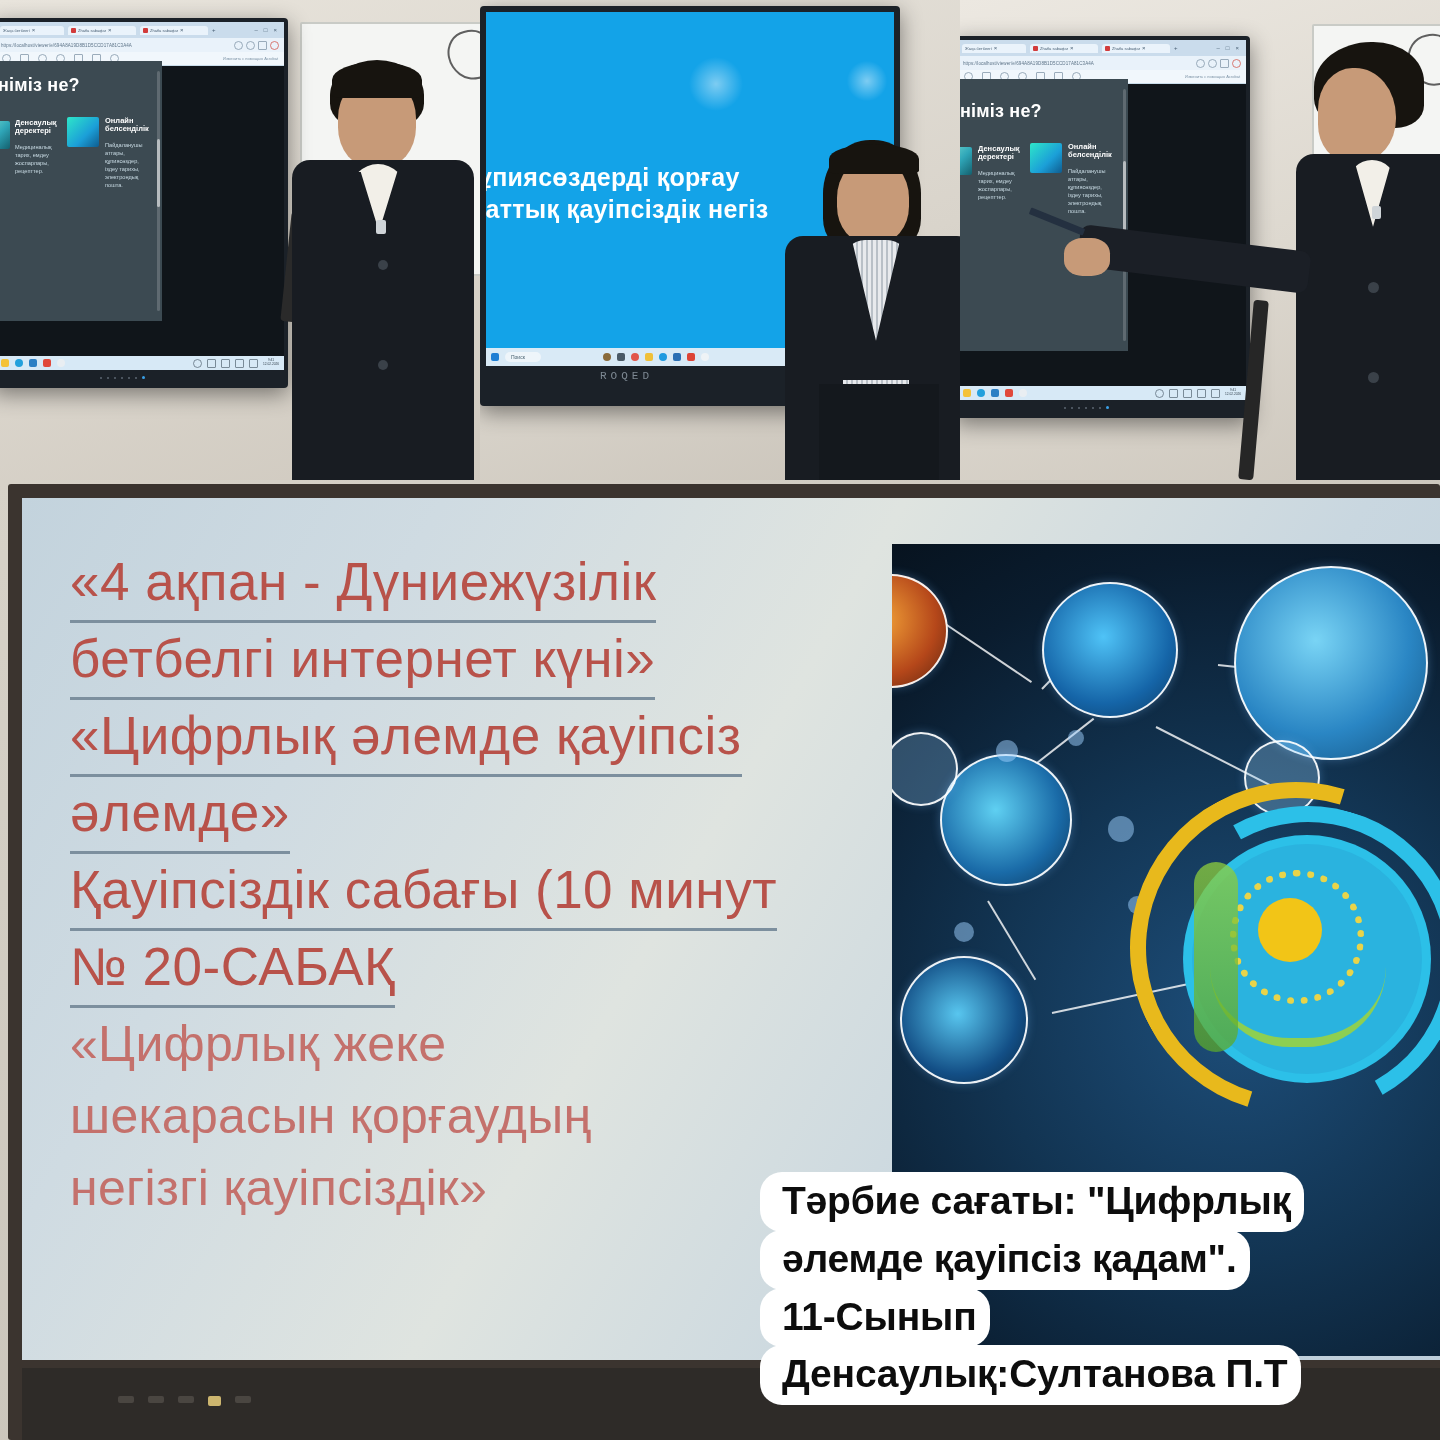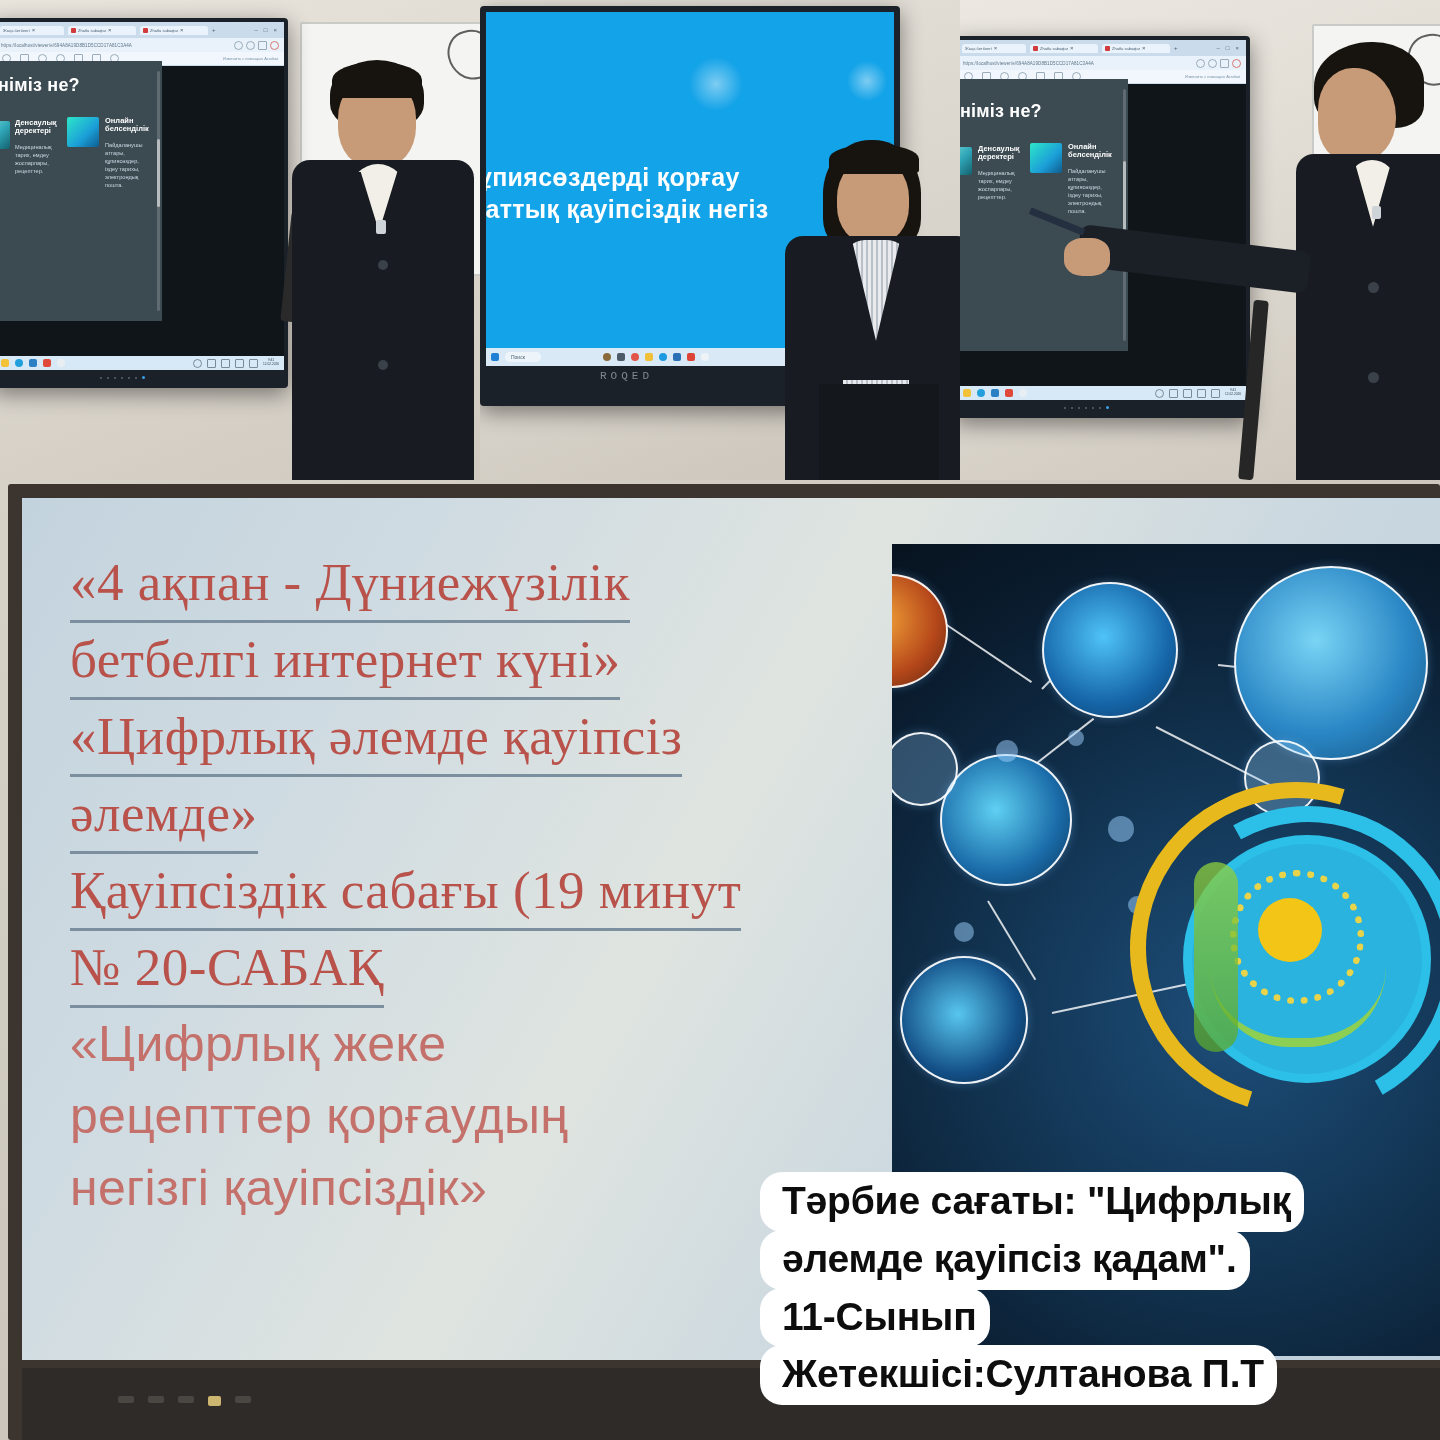--- a/index.html
+++ b/index.html
@@ -90,21 +90,21 @@
   .main-photo{position:absolute;left:0;top:480px;width:1440px;height:960px;
               background:linear-gradient(150deg,#d7d2c8,#c2bcb2);overflow:hidden;}
   .main-tv{position:absolute;left:8px;top:4px;width:1432px;height:956px;
            background:#3b342f;border-radius:3px;}
   .main-screen{position:absolute;left:14px;top:14px;width:1426px;height:862px;
                background:linear-gradient(120deg,#c3d3dd 0%,#cfdbe2 22%,#dfe4e0 46%,#c9d7e0 70%,#bdcdd9 100%);
                overflow:hidden;}
 
   .slide-text{position:absolute;left:48px;top:48px;width:800px;}
   .ln{display:block;white-space:nowrap;}
-  .ln-serif{font-family:Liberation Serif, serif;color:#b8524a;font-size:53px;
+  .ln-serif{font-family:Liberation Sans, sans-serif;color:#b8524a;font-size:53px;
             line-height:1.36;letter-spacing:.5px;}
   .ln-serif.u{border-bottom:3px solid #7c8f9e;display:inline-block;padding-bottom:2px;}
   .ln-sans{font-family:"Liberation Sans",sans-serif;color:#c4716c;font-size:50px;
            line-height:1.44;letter-spacing:.3px;}
 
   .netgraphic{position:absolute;right:0;top:46px;width:556px;height:812px;
               background:radial-gradient(circle at 62% 58%,#1d4e7a 0%,#123452 42%,#0a1c2e 78%,#07131f 100%);
               overflow:hidden;}
   .node{position:absolute;border-radius:50%;border:2.5px solid rgba(255,255,255,.92);
         overflow:hidden;box-shadow:0 0 10px rgba(120,190,255,.3);}
@@ -430,39 +430,39 @@
             <div style="position:absolute;left:18px;top:118px;width:176px;height:76px;border-bottom:9px solid #9fd43a;border-radius:0 0 80px 80px;opacity:.85;"></div>
             <div style="position:absolute;left:2px;top:18px;width:44px;height:190px;background:linear-gradient(180deg,#8fcf3c,#5aa82c);border-radius:22px;opacity:.75;"></div>
           </div>
         </div>
 
         <div class="slide-text">
           <span class="ln"><span class="ln-serif u">«4 ақпан - Дүниежүзілік</span></span>
           <span class="ln"><span class="ln-serif u">бетбелгі интернет  күні»</span></span>
           <span class="ln"><span class="ln-serif u">«Цифрлық әлемде қауіпсіз</span></span>
           <span class="ln"><span class="ln-serif u">әлемде»</span></span>
-          <span class="ln"><span class="ln-serif u">Қауіпсіздік сабағы (19 минут</span></span>
+          <span class="ln"><span class="ln-serif u">Қауіпсіздік сабағы (10 минут</span></span>
           <span class="ln"><span class="ln-serif u">№ 20-САБАҚ</span></span>
           <span class="ln"><span class="ln-sans">«Цифрлық жеке</span></span>
-          <span class="ln"><span class="ln-sans">рецепттер қорғаудың</span></span>
+          <span class="ln"><span class="ln-sans">шекарасын қорғаудың</span></span>
           <span class="ln"><span class="ln-sans">негізгі қауіпсіздік»</span></span>
         </div>
       </div>
 
       <div class="main-bezel"></div>
       <div class="main-dots">
         <i class="mdot"></i>
           <i class="mdot"></i>
           <i class="mdot"></i>
           <i class="mdot2"></i>
           <i class="mdot"></i>
       </div>
     </div>
   </div>
 
   <div class="caption">
     <span class="cap-row"><span class="cap-line">Тәрбие сағаты: "Цифрлық</span></span>
     <span class="cap-row"><span class="cap-line">әлемде қауіпсіз қадам".</span></span>
     <span class="cap-row"><span class="cap-line">11-Сынып</span></span>
-    <span class="cap-row"><span class="cap-line">Жетекшісі:Султанова П.Т</span></span>
+    <span class="cap-row"><span class="cap-line">Денсаулық:Султанова П.Т</span></span>
   </div>
 
 </div>
 
 </body></html>

